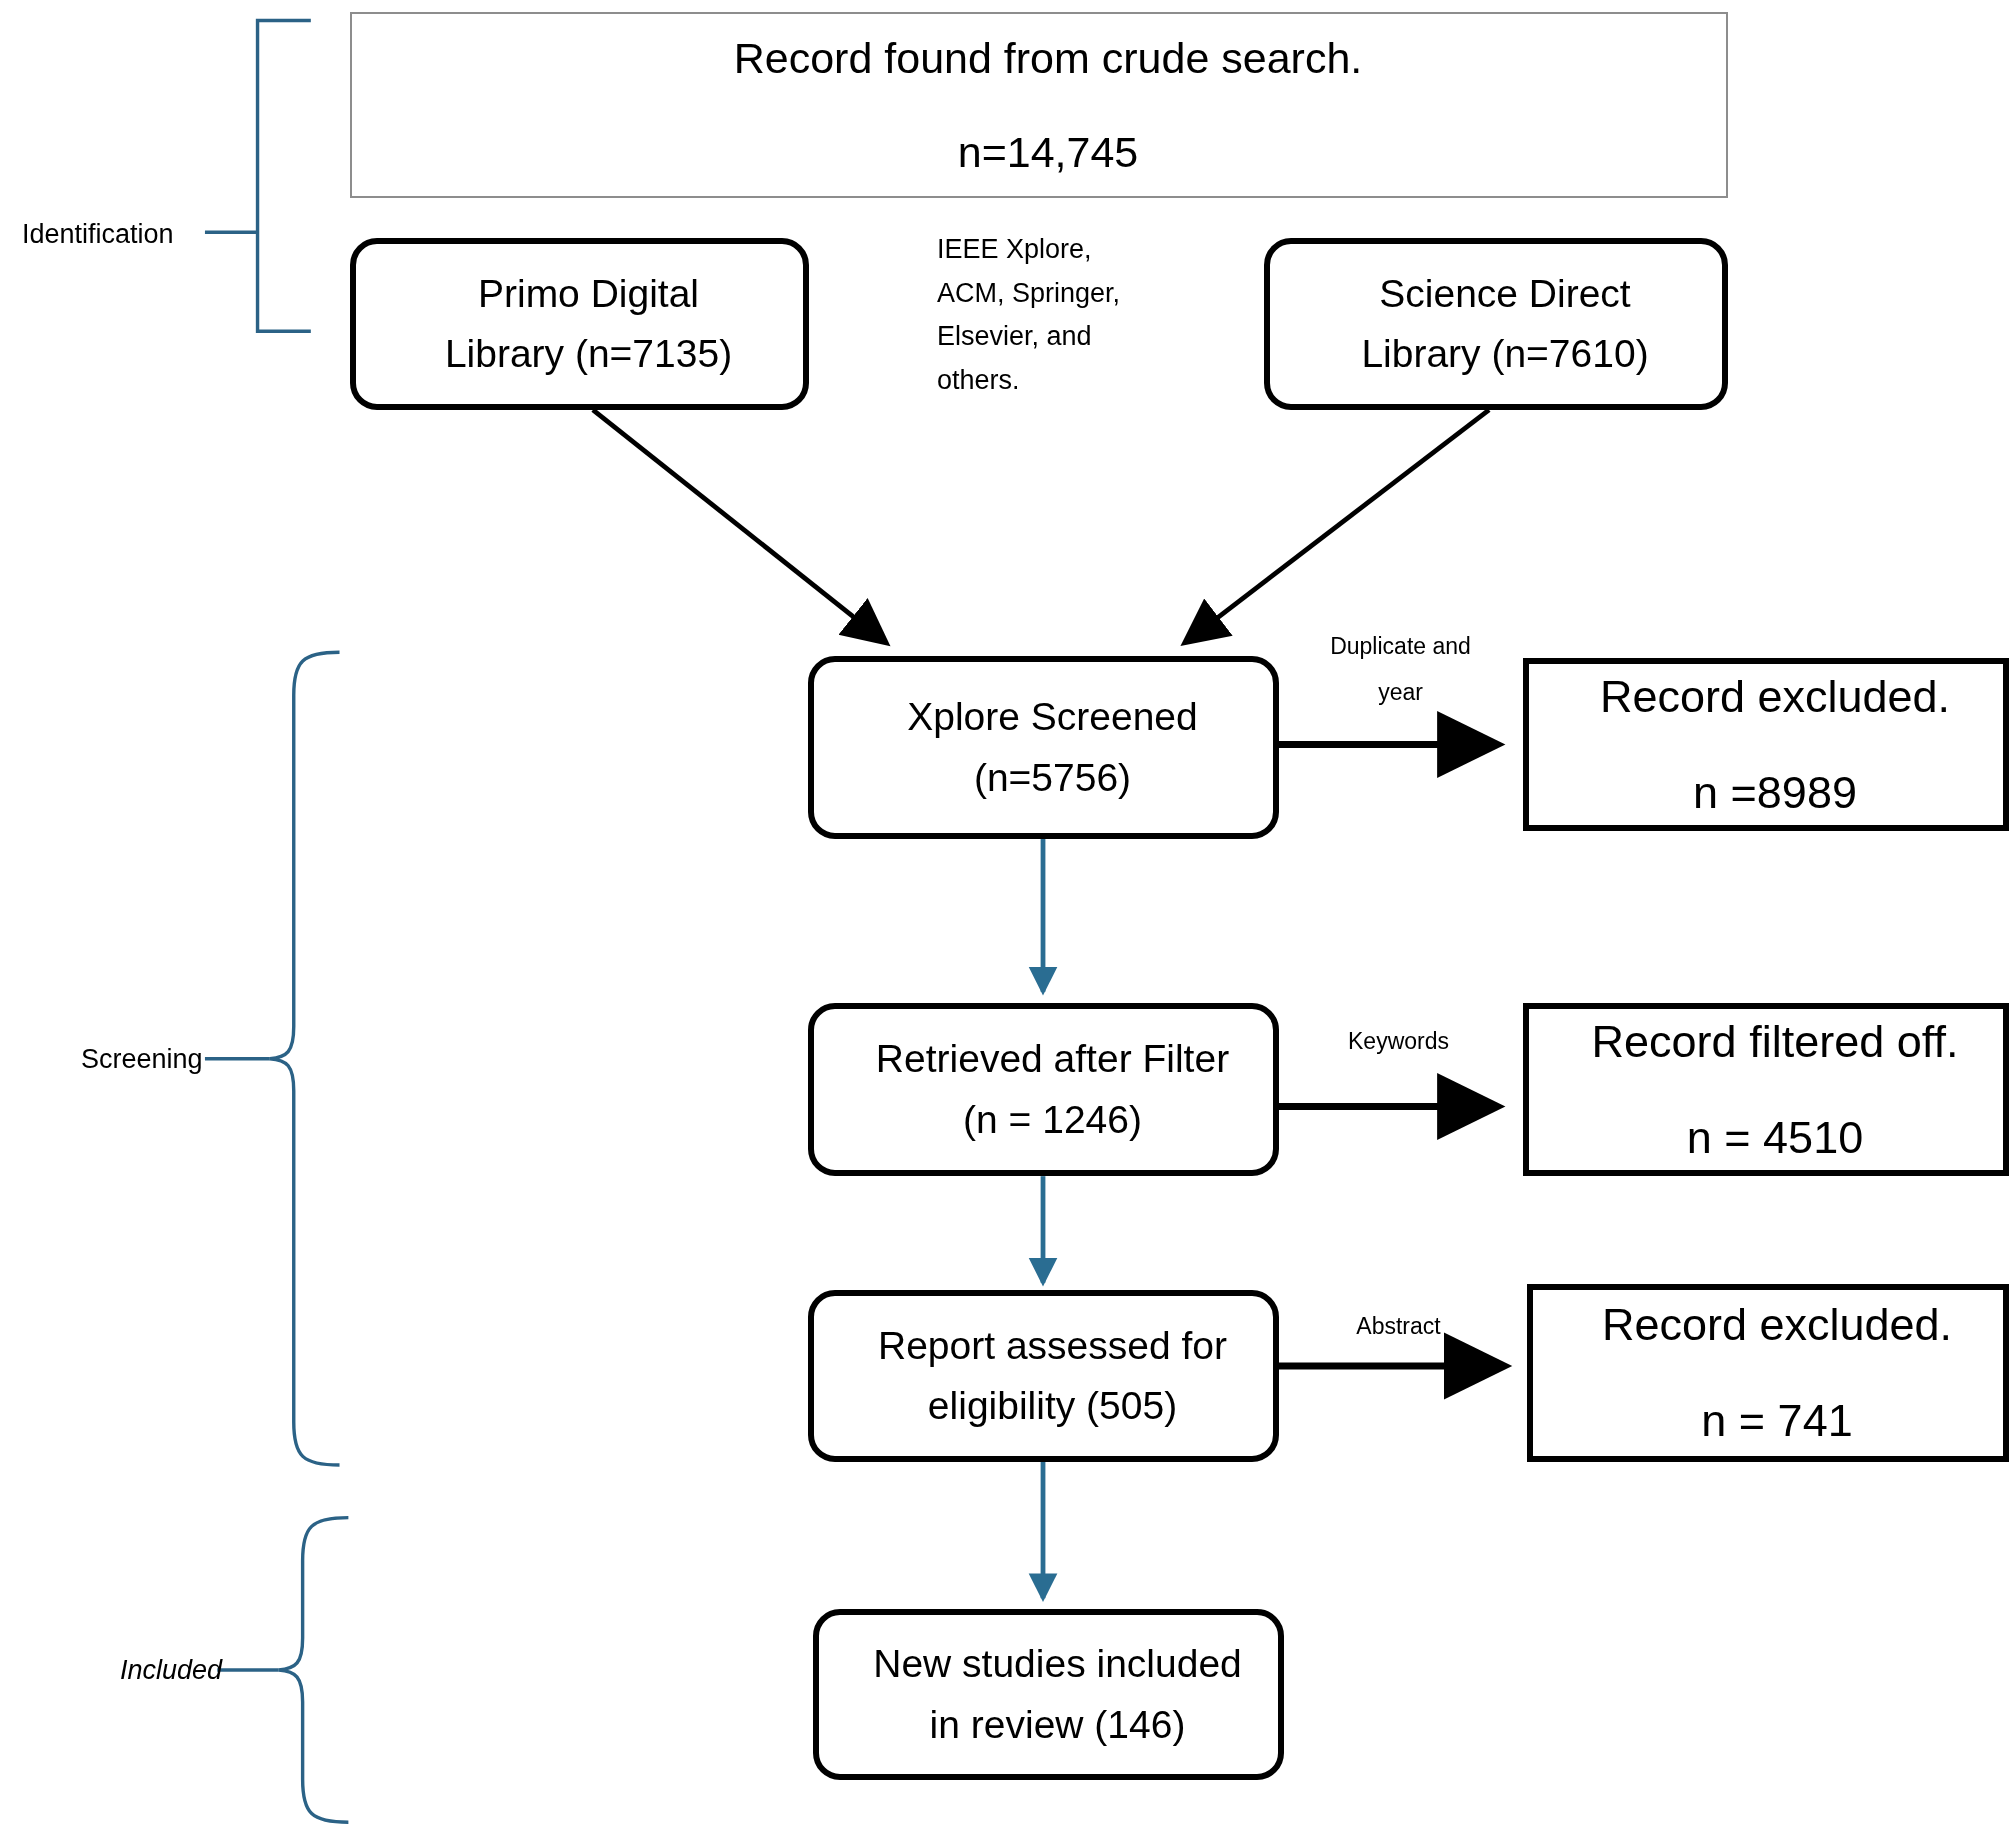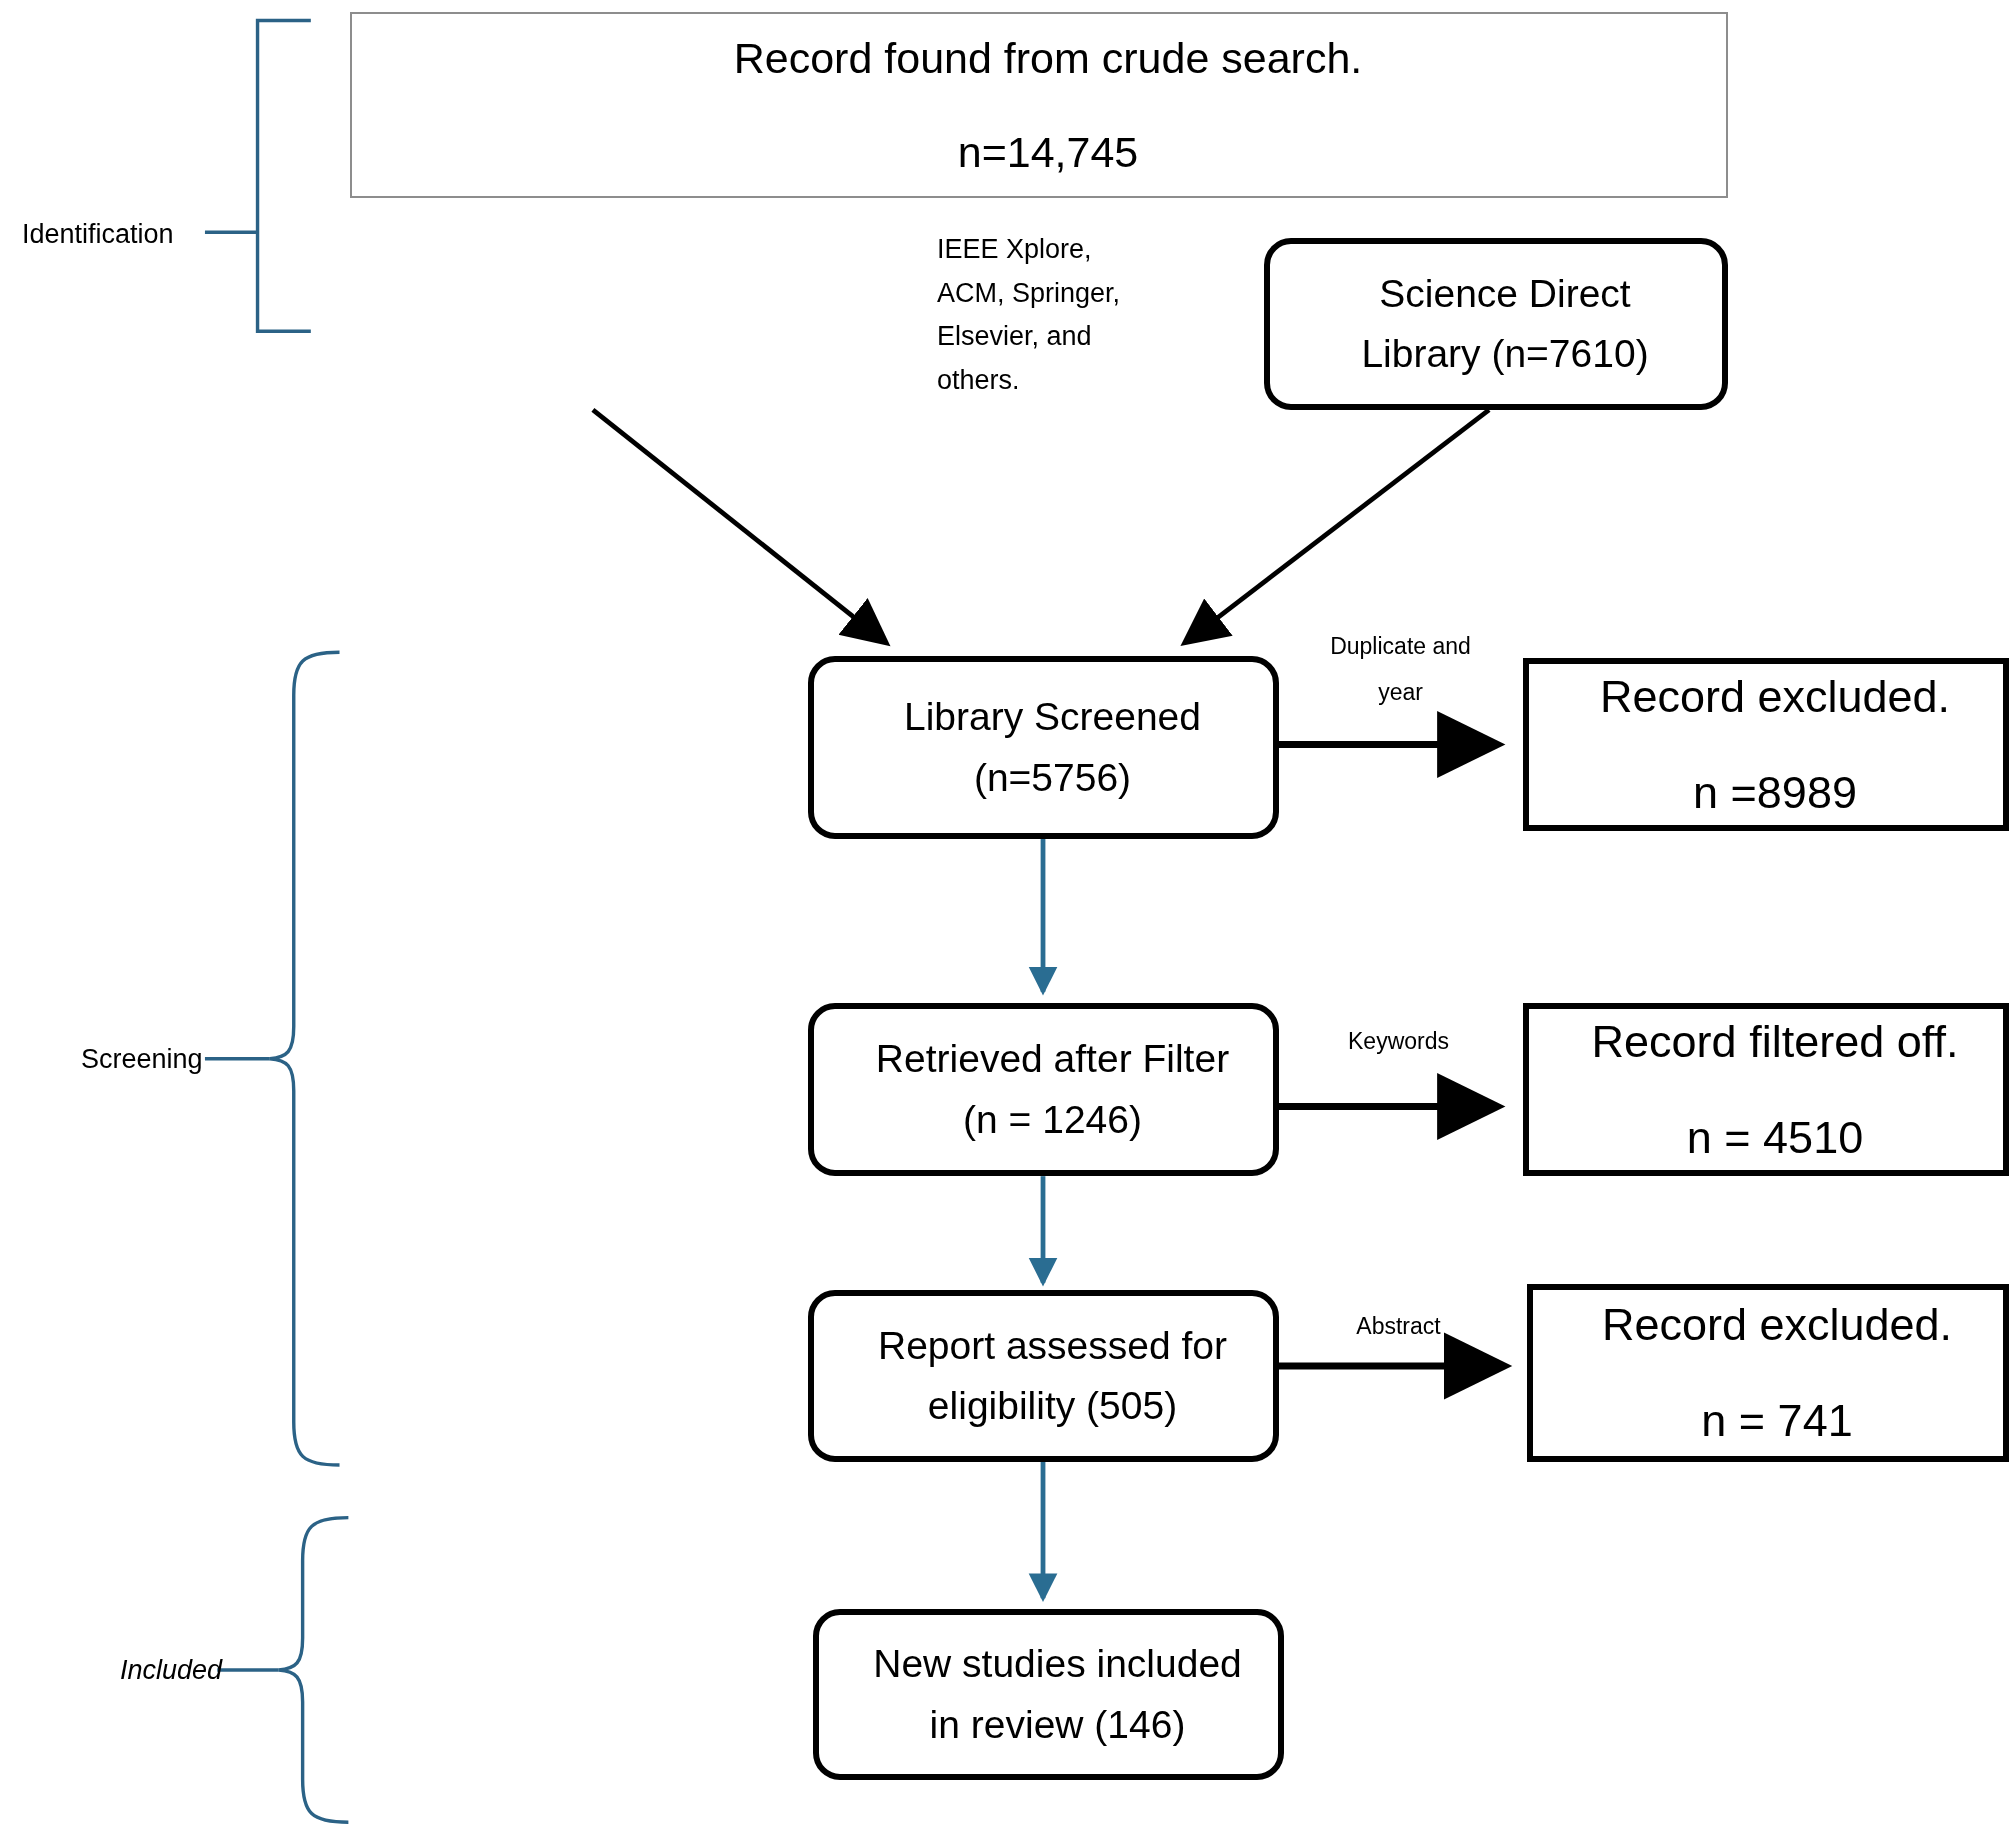--- a/index.html
+++ b/index.html
@@ -102,33 +102,37 @@
 
   <div class="stagelabel" style="left:22px;top:219px;">Identification</div>
   <div class="stagelabel" style="left:81px;top:1044px;">Screening</div>
   <div class="stagelabel" style="left:120px;top:1655px;font-style:italic;">Included</div>
 
   <div class="node plainbox" style="left:350px;top:12.3px;width:1378px;height:186px;">
     <span class="ln">Record found from crude search.</span>
     <span class="ln gap">n=14,745</span>
   </div>
 
+  <div class="node roundbox" style="left:350px;top:238px;width:459px;height:172px;">
+    <span class="ln">Primo Digital</span>
+    <span class="ln">Library (n=7135)</span>
+  </div>
 
   <div class="freetext" style="left:937px;top:228px;width:246px;">IEEE Xplore,
 ACM, Springer,
 Elsevier, and
 others.</div>
 
   <div class="node roundbox" style="left:1264px;top:238px;width:464px;height:172px;">
     <span class="ln">Science Direct</span>
     <span class="ln">Library (n=7610)</span>
   </div>
 
   <div class="node roundbox" style="left:808px;top:656px;width:471px;height:183px;">
-    <span class="ln">Library Screened</span>
+    <span class="ln">Xplore Screened</span>
     <span class="ln">(n=5756)</span>
   </div>
 
   <div class="edgelabel" style="left:1298px;top:623px;width:205px;">Duplicate and
 year</div>
 
   <div class="node sqbox" style="left:1523px;top:658px;width:486px;height:173px;">
     <span class="ln">Record excluded.</span>
     <span class="ln gap">n =8989</span>
   </div>

